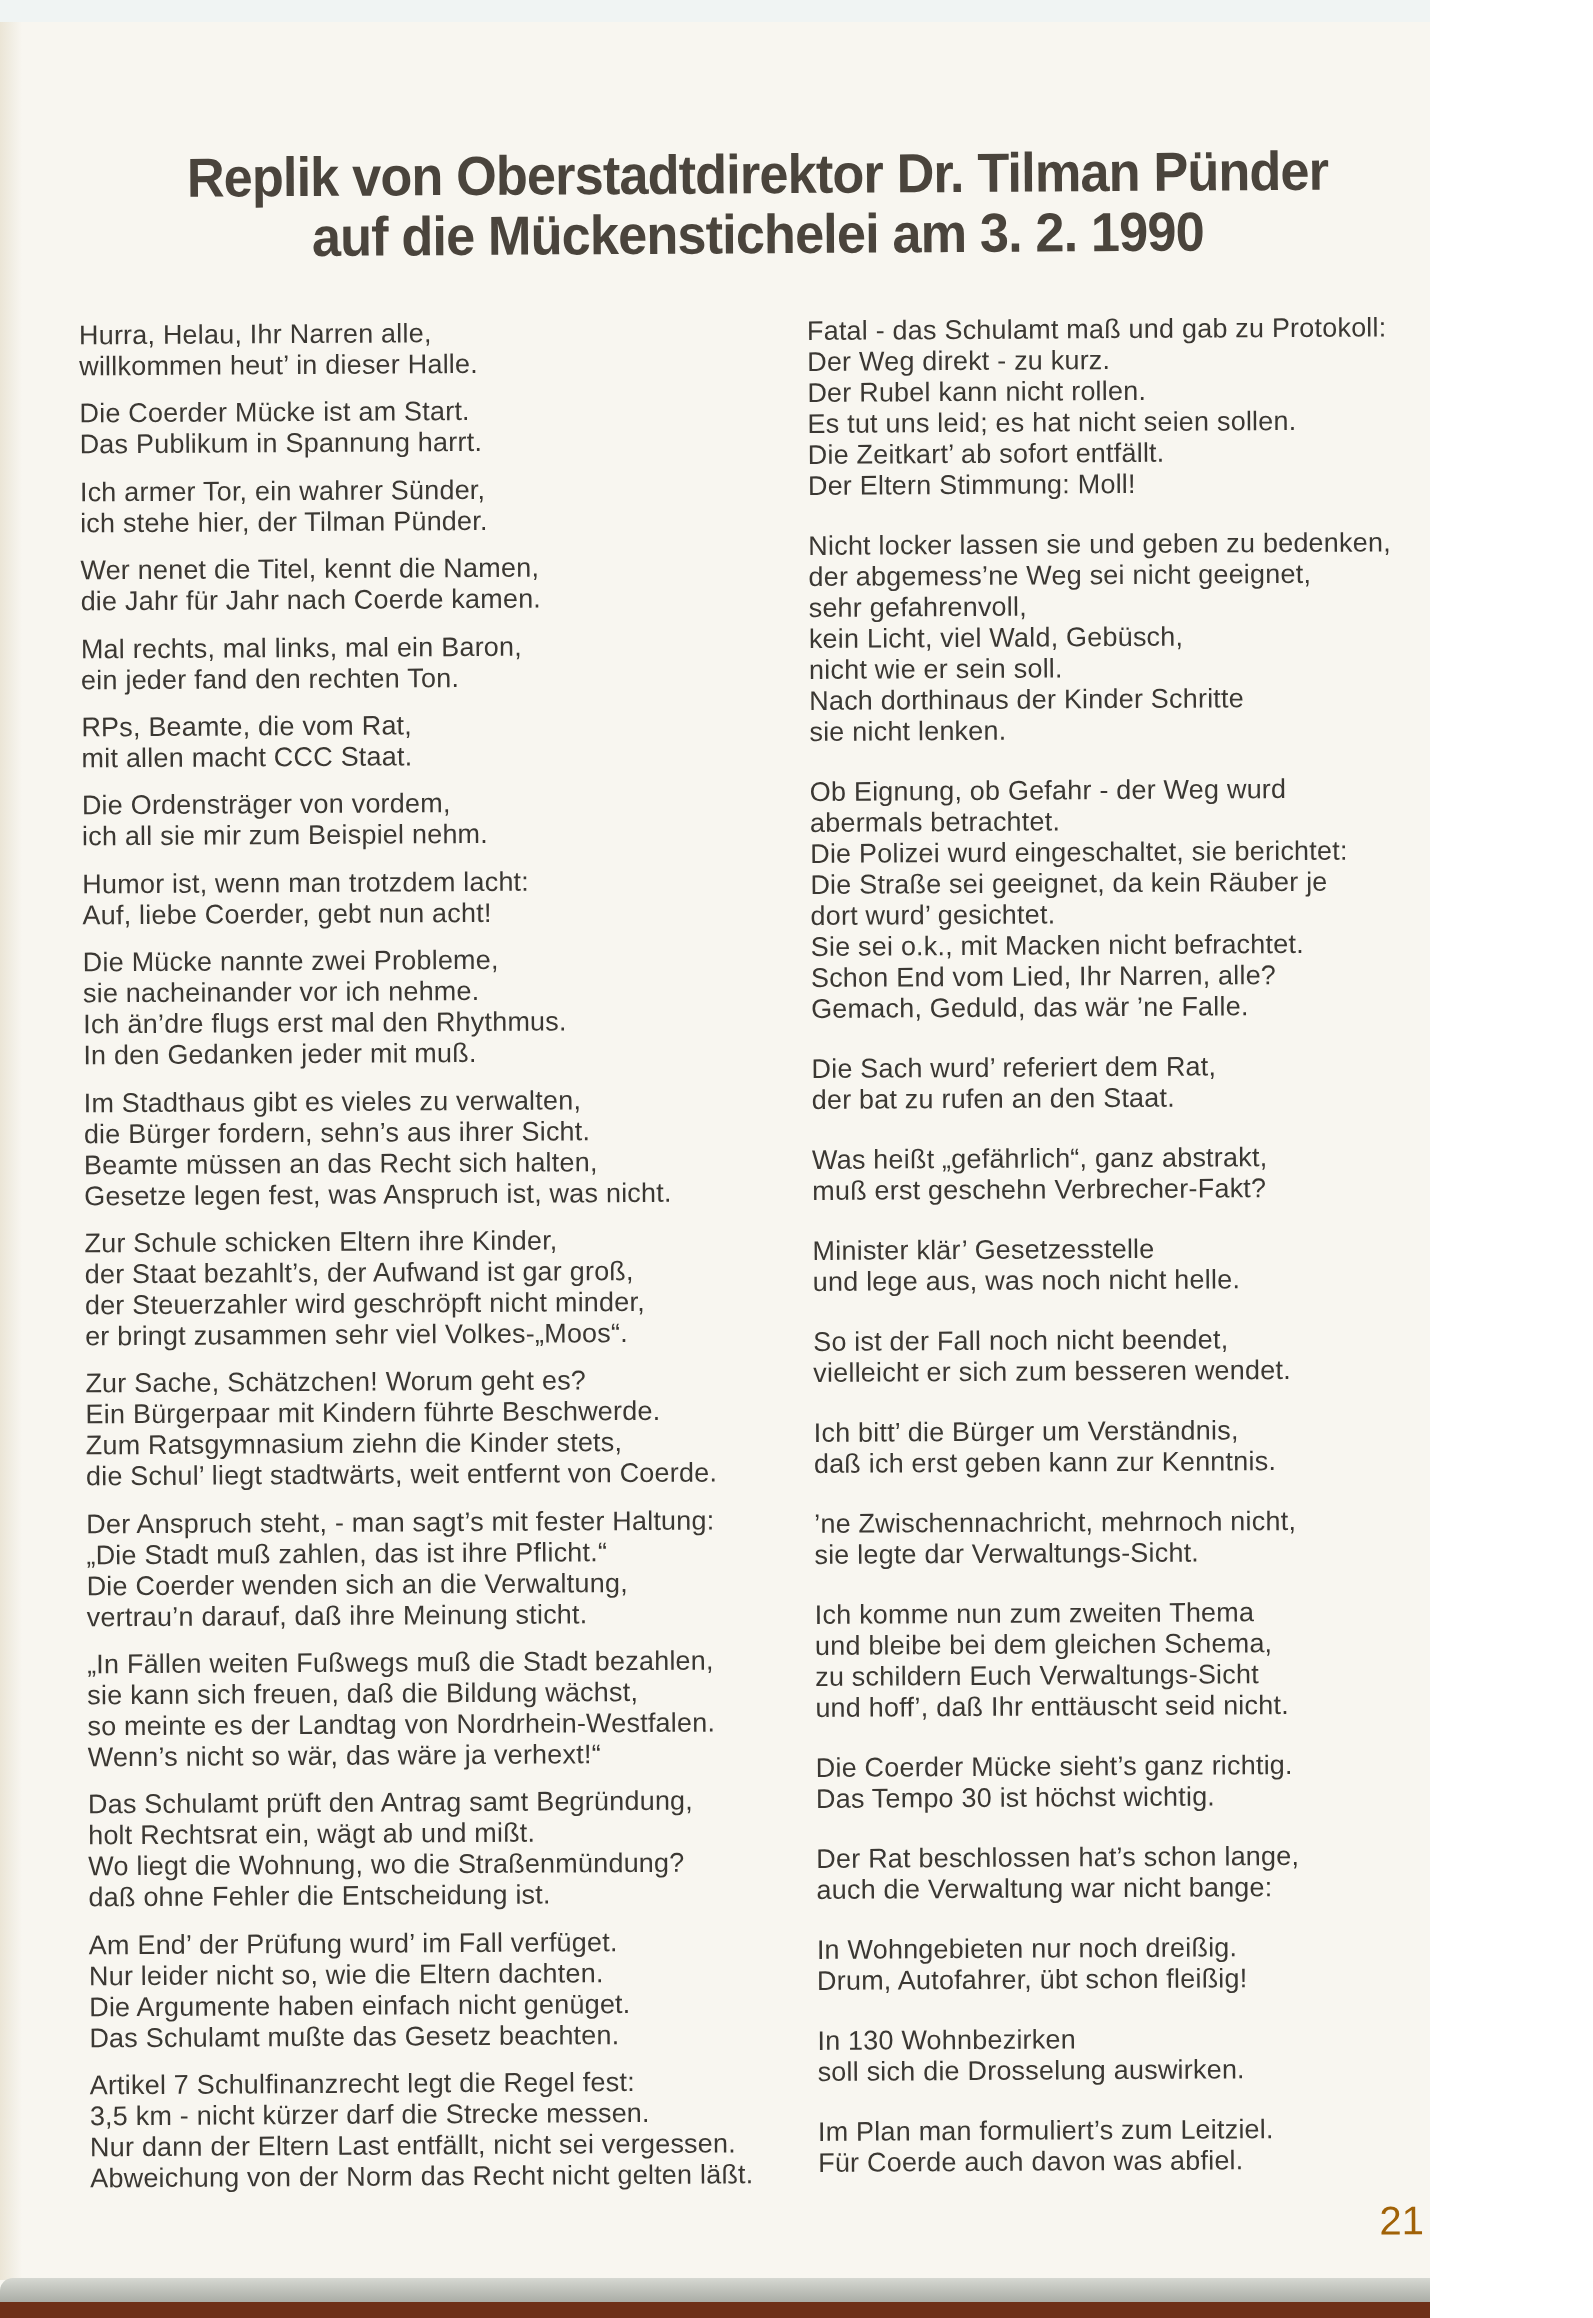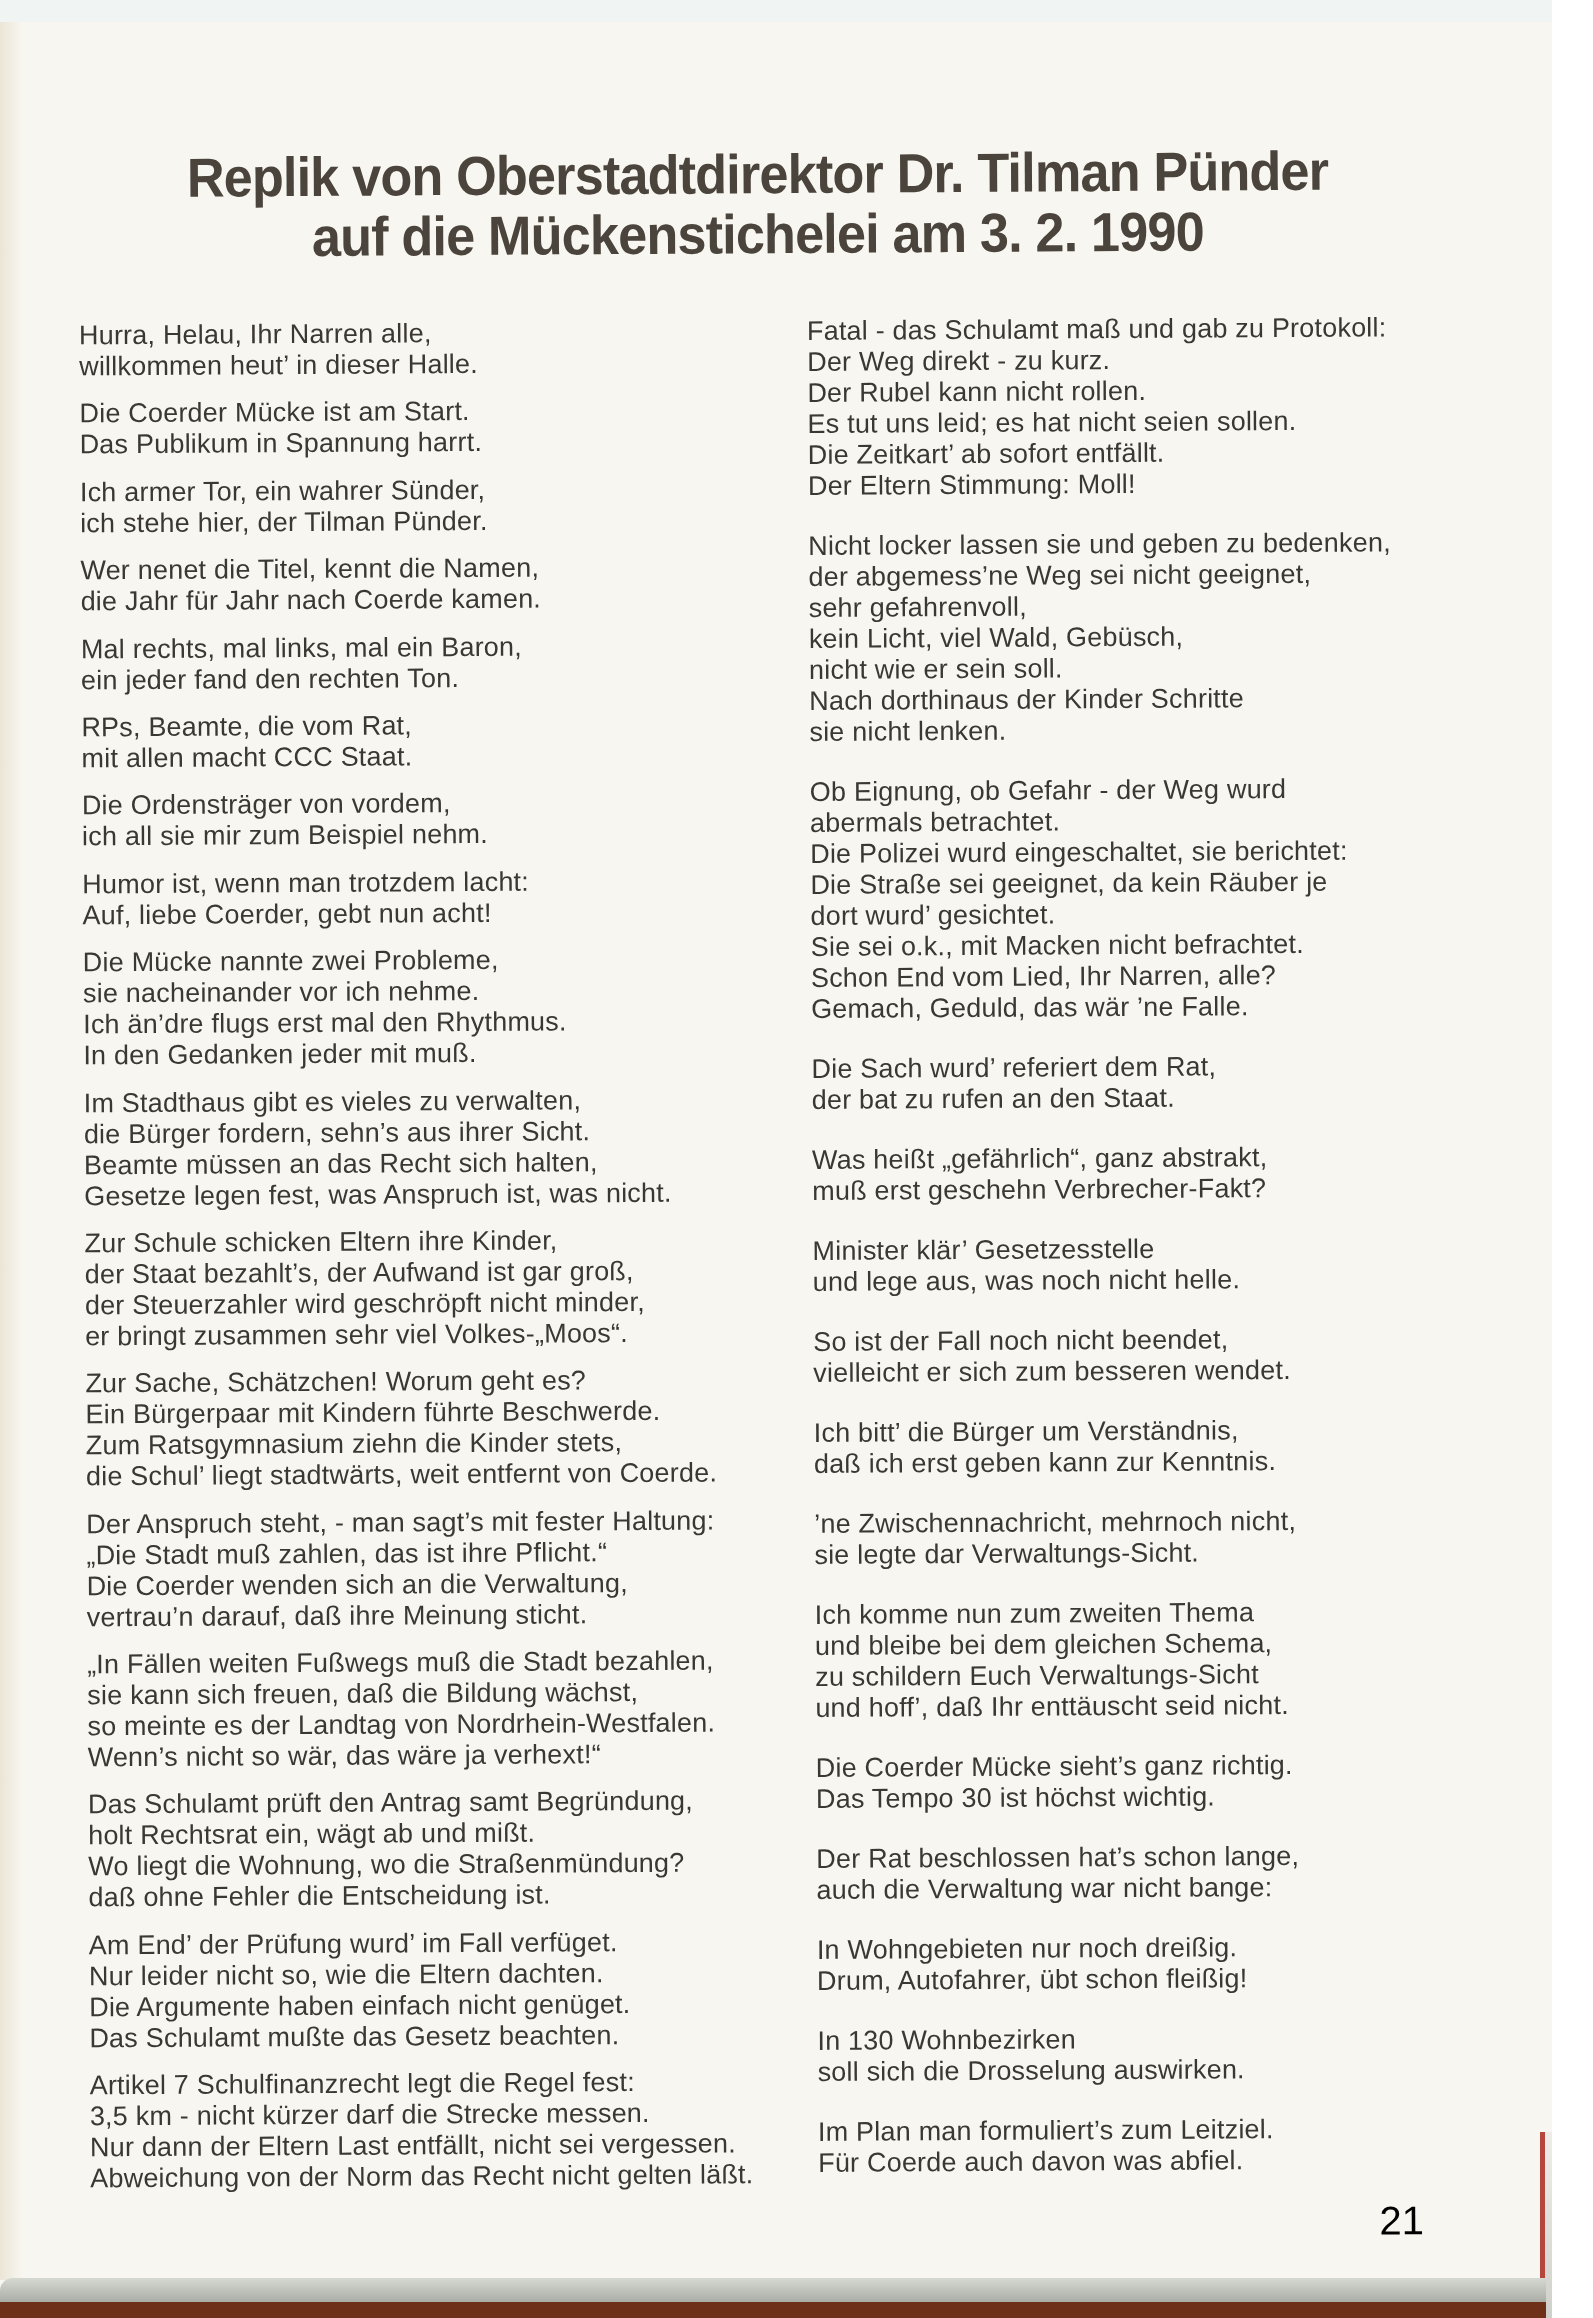--- a/index.html
+++ b/index.html
@@ -4,36 +4,36 @@
 <style>
   :root{
     --page-background:#f8f6f0;
     --title-ink:#4a443c;
     --body-ink:#3b3833;
     --book-edge-brown:#6e3018;
     --page-edge-red:#b5473d;
   }
   html,body{margin:0;padding:0;}
   body{width:1594px;height:2318px;background:#ffffff;font-family:"Liberation Sans",sans-serif;}
-  .page{position:relative;width:1552px;height:2318px;background:var(--page-background);overflow:hidden;}
+  .page{position:relative;width:1430px;height:2318px;background:var(--page-background);overflow:hidden;}
   .top-strip{position:absolute;top:0;left:0;right:0;height:22px;background:#f0f4f3;}
   .left-strip{position:absolute;top:22px;left:0;width:22px;height:2258px;
     background:linear-gradient(90deg,#ebe5d6 0%,#f2efe6 60%,#f8f6f0 100%);}
   .content{position:absolute;left:0;top:0;width:1594px;height:2318px;
     transform:rotate(-0.35deg);transform-origin:796px 1159px;}
   .title{position:absolute;top:144px;left:0;width:1527px;margin:0;text-align:center;
     font-weight:700;font-size:55px;line-height:60px;color:var(--title-ink);}
   .title .title-line{display:block;transform:scaleX(0.95);transform-origin:50% 50%;letter-spacing:-0.9px;}
   .col{position:absolute;top:316px;font-size:27px;line-height:31px;letter-spacing:0.2px;
     color:var(--body-ink);white-space:nowrap;}
   .col-left{left:84px;}
   .col-right{left:812px;}
   .col-left .stanza{margin:0 0 16.4px 0;}
   .col-right .stanza{margin:0 0 29px 0;}
-  .page-number{position:absolute;left:1373px;top:2204px;font-size:40px;line-height:40px;color:#000000;}
+  .page-number{position:absolute;left:1373px;top:2204px;font-size:40px;line-height:40px;color:#a16207;}
   .right-sliver{position:absolute;left:1545px;top:2132px;width:49px;height:186px;
     background:linear-gradient(180deg,#efede7 0%,#d9dad4 70%,#cfd0ca 100%);}
   .red-line{position:absolute;left:1540px;top:2132px;width:4.5px;height:148px;background:var(--page-edge-red);}
   .bottom-gray{position:absolute;left:0;top:2278px;width:1546px;height:23.6px;
     background:linear-gradient(180deg,#d6d8d2 0%,#aaada6 100%);border-top-left-radius:12.7px;}
   .bottom-brown{position:absolute;left:0;top:2302px;width:1546px;height:16.4px;background:var(--book-edge-brown);}
 </style>
 </head>
 <body>
 

